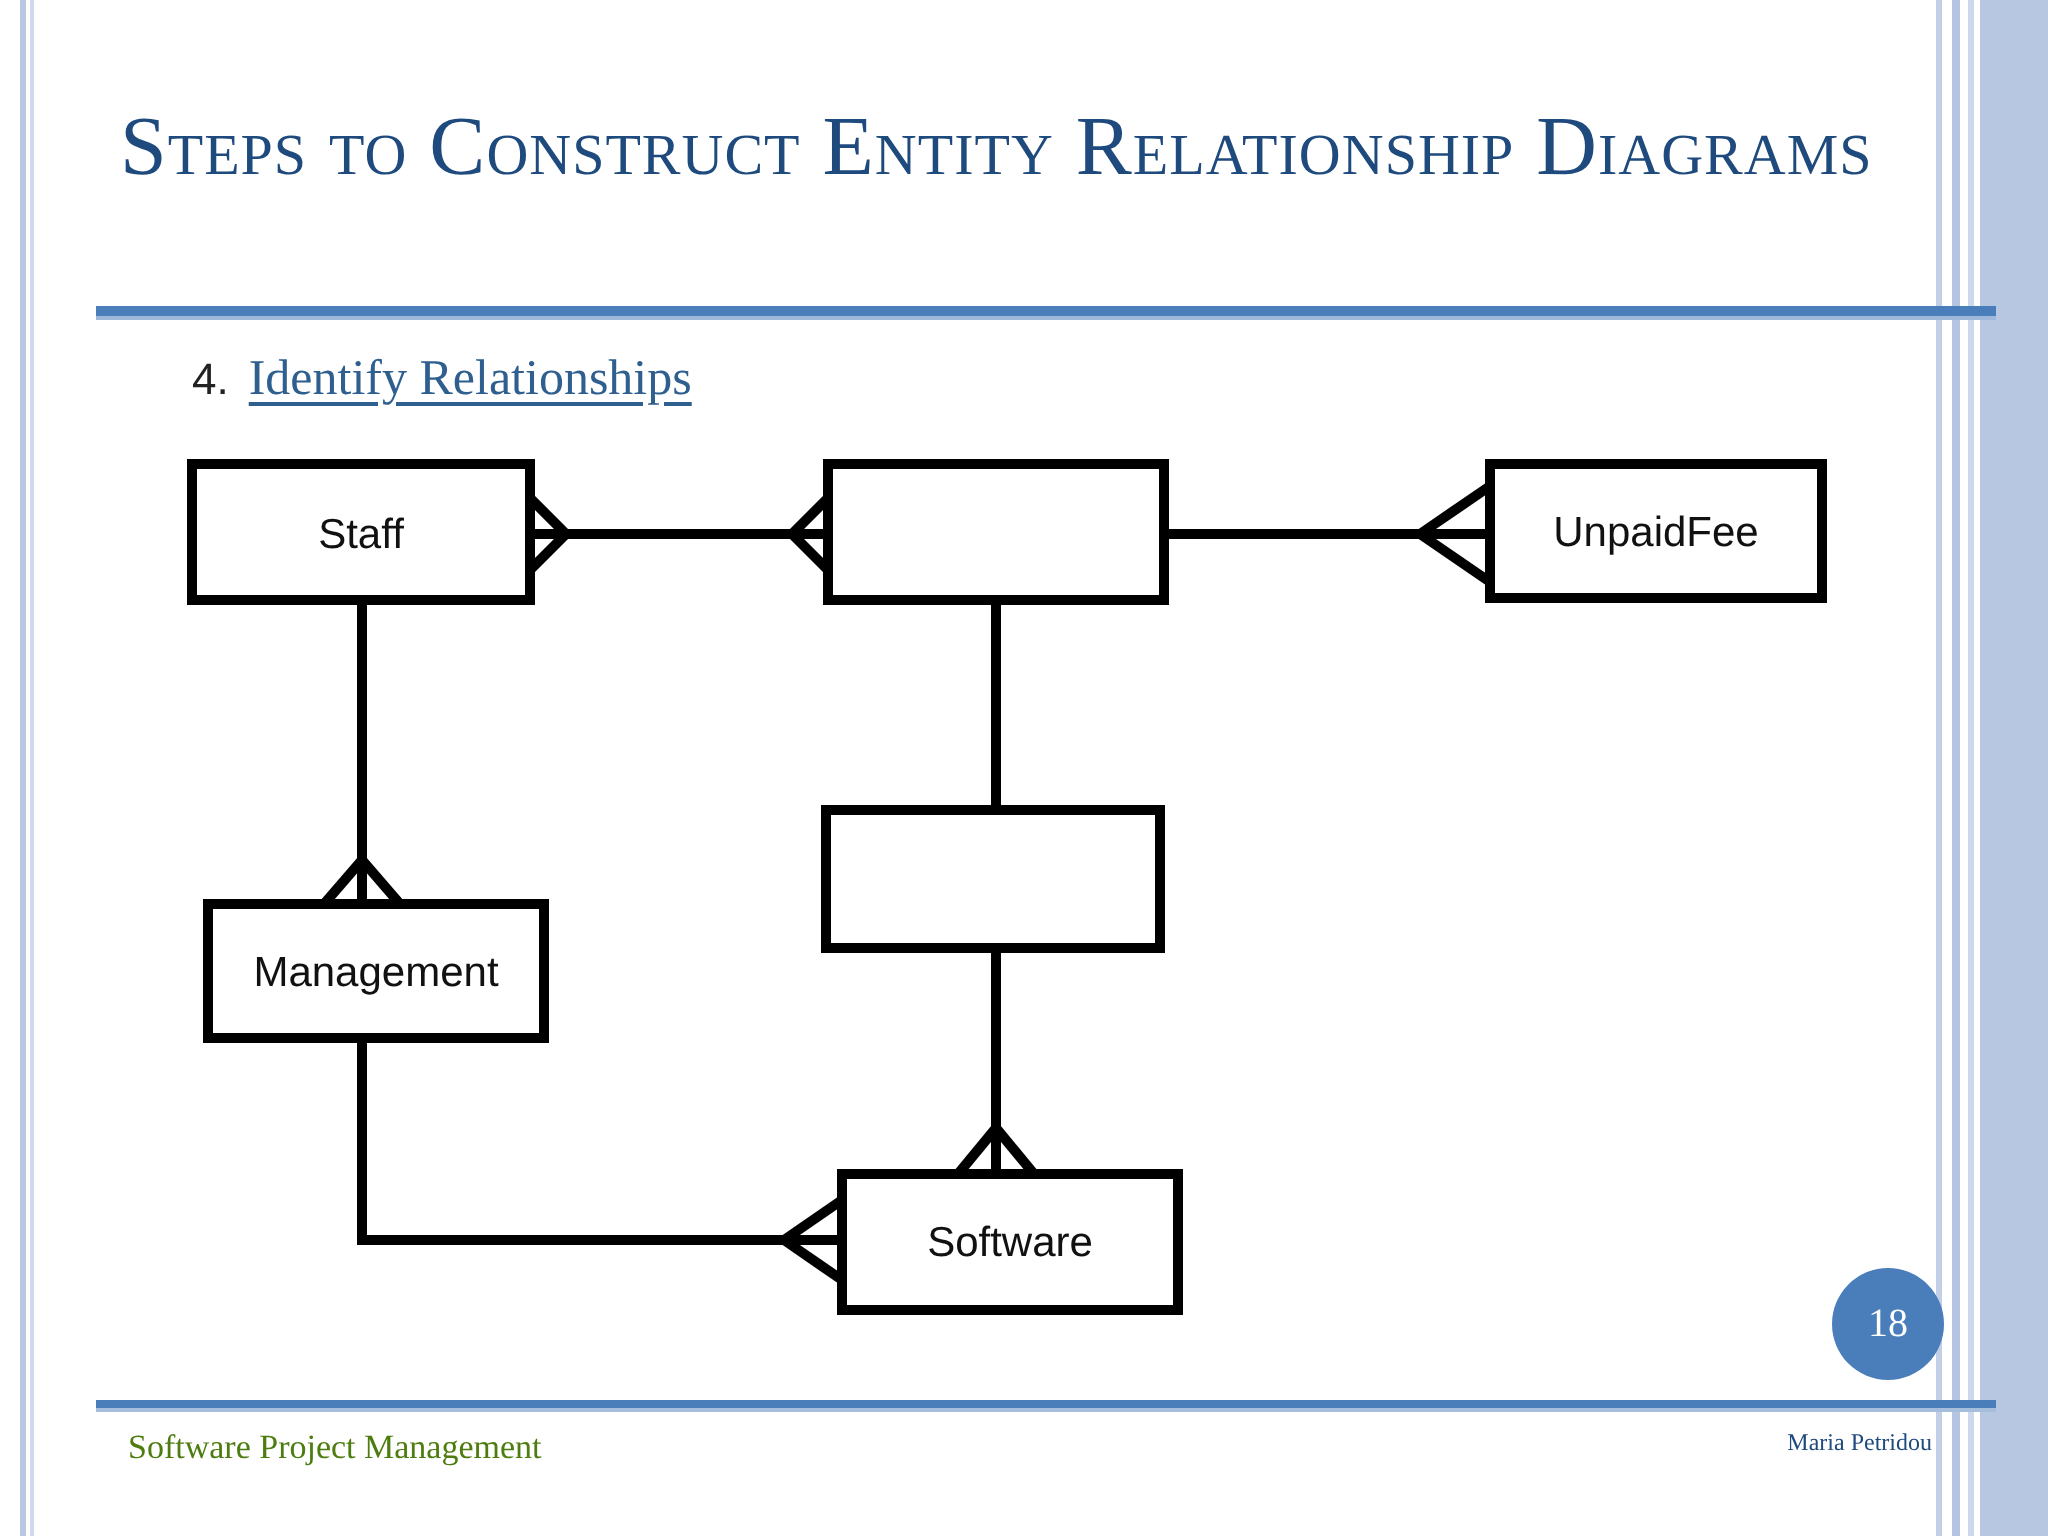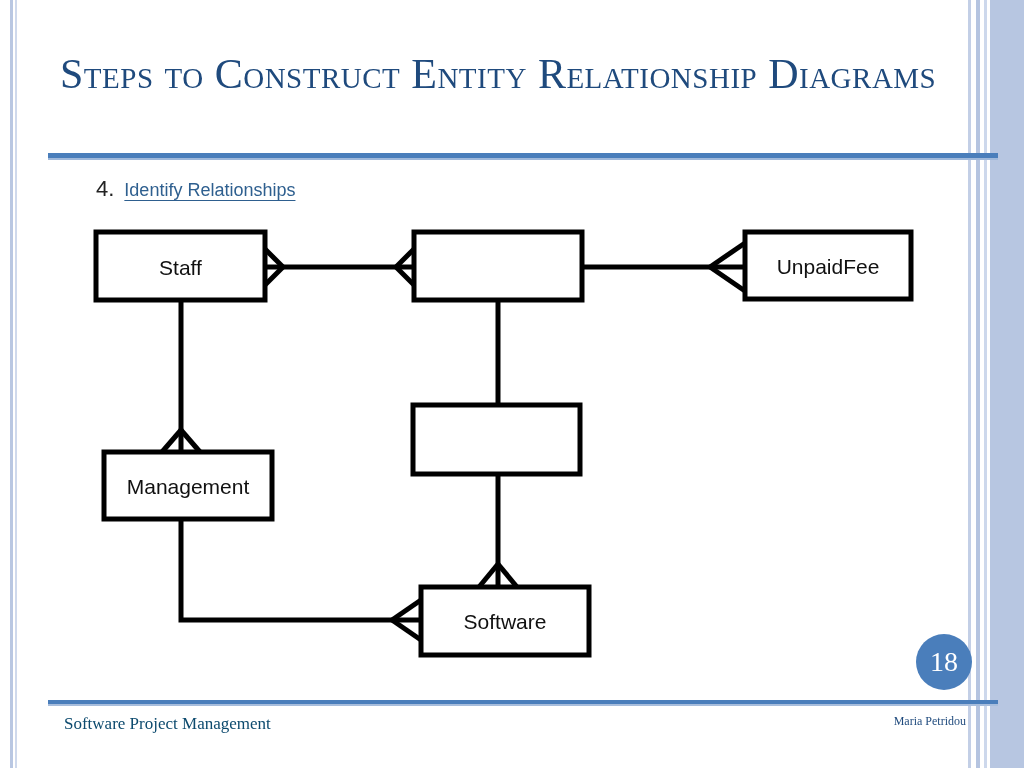--- a/index.html
+++ b/index.html
@@ -76,25 +76,25 @@
     display: flex;
     align-items: baseline;
     gap: 10px;
   }
   .bullet-num {
     font-size: 22px;
     color: #222222;
     font-family: "Liberation Sans", sans-serif;
   }
   .bullet-link {
-    font-size: 18px;
+    font-size: 25px;
     color: #2e5f8f;
     text-decoration: underline;
     text-underline-offset: 4px;
-    font-family: Liberation Sans, sans-serif;
+    font-family: Liberation Serif, serif;
     cursor: pointer;
   }
 
   
   .diagram {
     position: absolute;
     left: 0;
     top: 0;
     width: 1024px;
     height: 768px;
@@ -115,21 +115,21 @@
   .page-badge {
     position: absolute;
     left: 916px;
     top: 634px;
     width: 56px;
     height: 56px;
     border-radius: 50%;
     background: #4a7ebb;
     color: #ffffff;
     font-family: "Liberation Serif", serif;
-    font-size: 28px;
+    font-size: 20px;
     display: flex;
     align-items: center;
     justify-content: center;
   }
 
   
   .footer-rule {
     position: absolute;
     left: 48px;
     top: 700px;
@@ -144,21 +144,21 @@
     width: 950px;
     height: 2px;
     background: #a7bddc;
   }
   .footer-left {
     position: absolute;
     left: 64px;
     top: 714px;
     font-family: "Liberation Serif", serif;
     font-size: 17px;
-    color: #0c4a6e;
+    color: #4d7c0f;
   }
   .footer-right {
     position: absolute;
     right: 58px;
     top: 714px;
     font-family: "Liberation Serif", serif;
     font-size: 12px;
     color: #1f4a7d;
   }
 </style>

